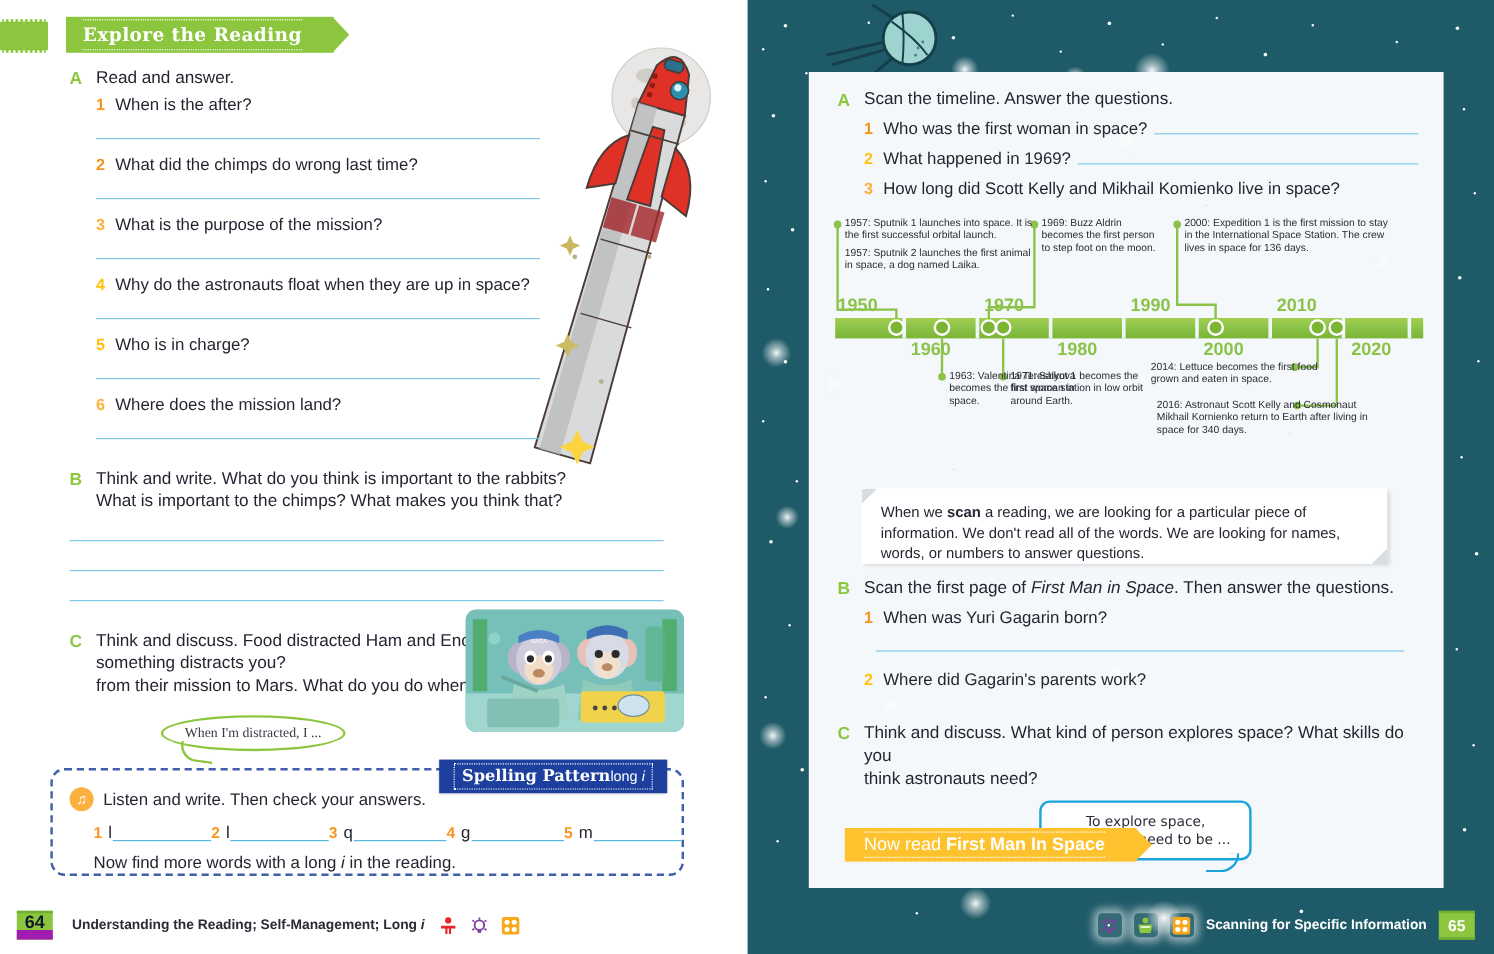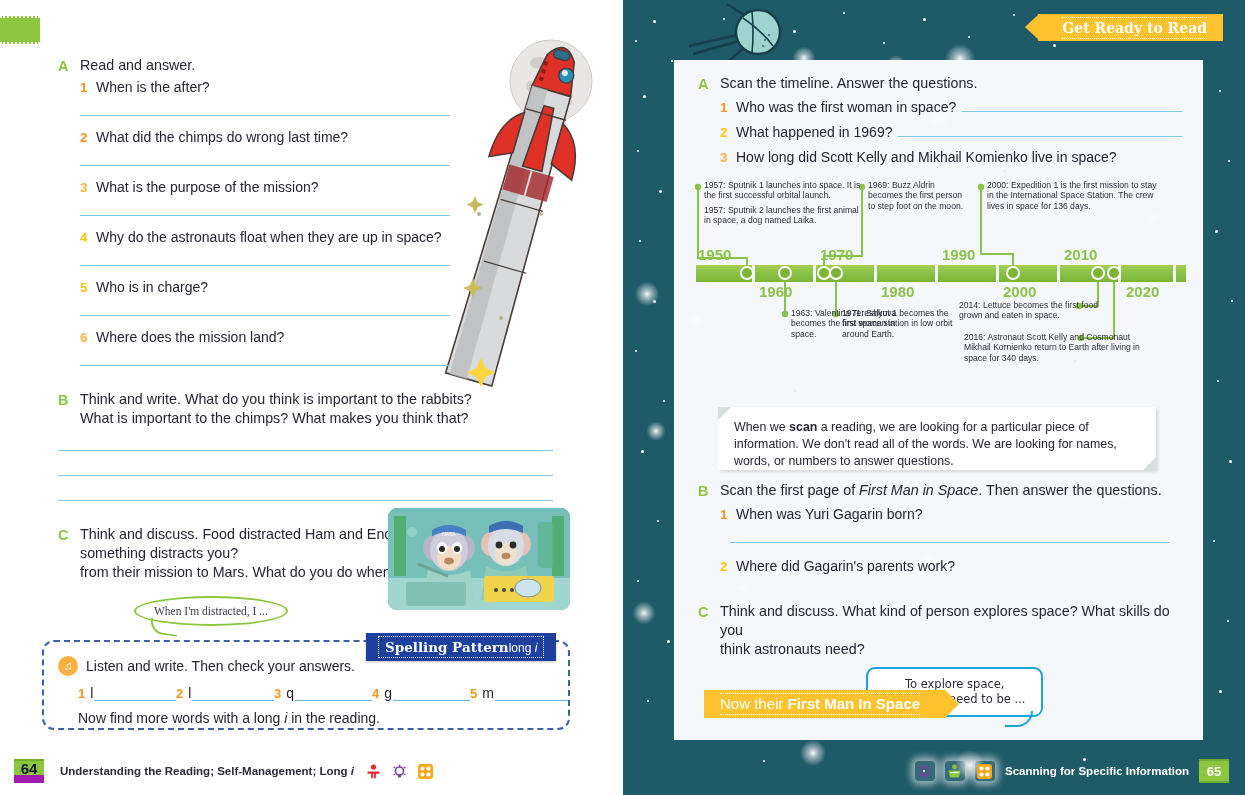--- a/index.html
+++ b/index.html
@@ -137,20 +137,23 @@
 </style>
 </head>
 <body>
 
 <div class="spread">
 
   <div class="page-left">
 
     <div class="left-tab"></div>
 
+    <div class="banner-green">
+      <div class="inner"><span>Explore the Reading</span></div>
+    </div>
 
     <div style="position:absolute;left:415px;top:18px;width:200px;height:405px;">
       <svg viewBox="0 0 200 405" width="200" height="405">
         <circle cx="136" cy="63" r="41" fill="#e8e7e5" stroke="#cfccc8" stroke-width="1"></circle>
         <g fill="#c9c5c0" opacity=".75">
           <ellipse cx="124" cy="45" rx="9" ry="6"></ellipse>
             <ellipse cx="150" cy="58" rx="7" ry="9"></ellipse>
           <ellipse cx="130" cy="80" rx="11" ry="7"></ellipse>
             <ellipse cx="152" cy="84" rx="5" ry="4"></ellipse>
           <ellipse cx="115" cy="68" rx="4" ry="5"></ellipse>
@@ -459,23 +462,20 @@
         <path d="M60 16 q20 14 30 28" stroke="#153f4a" stroke-width="1.6" fill="none"></path>
         <path d="M69 9 q2 22 0 42" stroke="#153f4a" stroke-width="1.6" fill="none"></path>
         <g fill="#153f4a" opacity=".55">
             <circle cx="82" cy="38" r="1.2"></circle>
             <circle cx="86" cy="33" r="1.2"></circle>
             <circle cx="80" cy="44" r="1.2"></circle>
           </g>
       </svg>
     </div>
 
-    <div class="rp-banner">
-      <div class="inner"><span>Get Ready to Read</span></div>
-    </div>
 
     <div class="card">
 
       <div class="stars" style="opacity:.55;">
         <span class="burst" style="left:252px;top:45px;width:26px;height:26px;"></span>
         <span class="burst" style="left:20px;top:142px;width:28px;height:28px;"></span>
         <span class="burst" style="left:10px;top:250px;width:20px;height:20px;"></span>
         <span class="burst" style="left:470px;top:150px;width:18px;height:18px;"></span>
         <span class="burst" style="left:440px;top:420px;width:22px;height:22px;"></span>
         <span class="burst" style="left:246px;top:490px;width:20px;height:20px;"></span>
@@ -610,21 +610,21 @@
         <div style="margin-top:8px;padding-left:168px;">
           <div class="bubble-blue">
             <div>To explore space,</div>
             <div>astronauts need to be ...</div>
           </div>
         </div>
       </div>
 
       <div class="now-read">
         <div class="inner">
-          <span class="t1">Now their </span><span>First Man In Space</span>
+          <span class="t1">Now read </span><span>First Man In Space</span>
         </div>
       </div>
     </div>
 
     <div class="footR">
       <span class="halo onDark">
         <svg width="15" height="15" viewBox="0 0 15 15">
             <circle cx="7.5" cy="7" r="4" fill="none" stroke="#7d3f9e" stroke-width="1.6"></circle>
             <rect x="6" y="10.4" width="3" height="3" fill="#7d3f9e"></rect>
             <g stroke="#7d3f9e" stroke-width="1.4">

